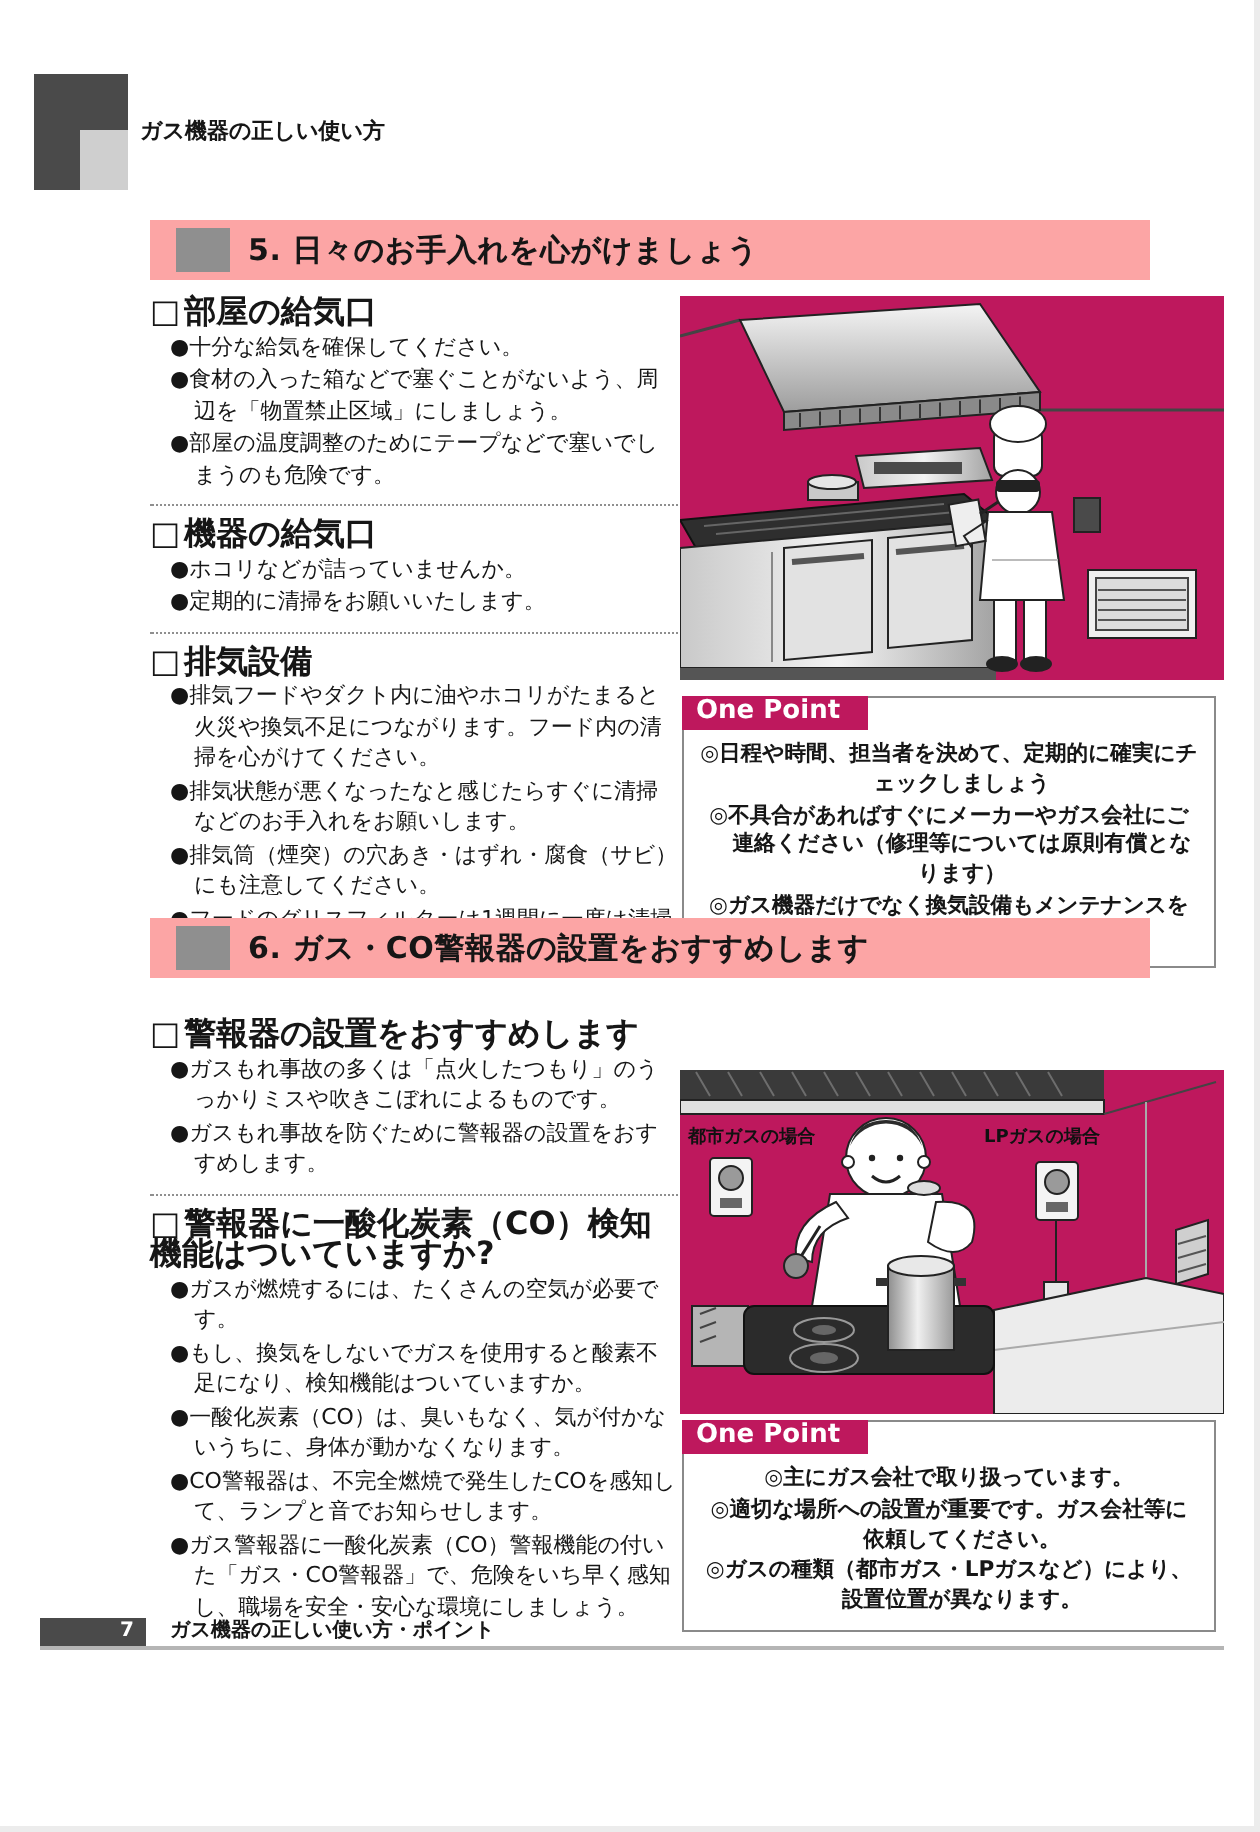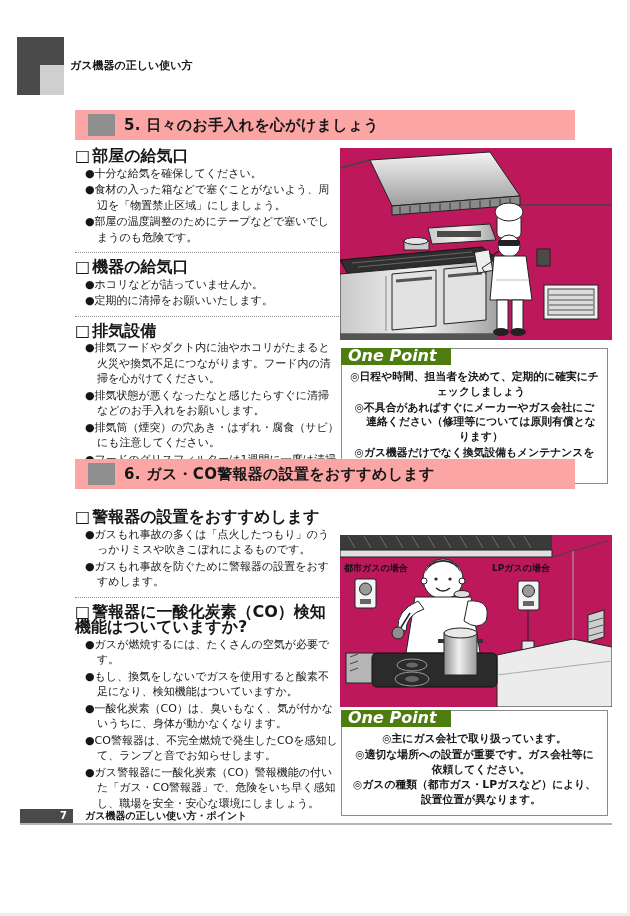--- a/index.html
+++ b/index.html
@@ -21,22 +21,22 @@
   .group-title{font-weight:bold;font-size:16px;margin:1px 0 2px;}
   .cb{margin-right:2px;}
   .bullet{margin-left:10px;padding-left:12px;text-indent:-12px;margin-bottom:1px;}
   .dotsep{border-top:1px dotted #8f8f8f;margin:7px 0 6px;}
   
   .illo{position:absolute;background:#be185d;}
   .illo-label{position:absolute;font-size:9px;font-weight:bold;color:#111;white-space:nowrap;}
   
   .onepoint{position:absolute;width:267px;border:1px solid #8a8a8a;background:#fff;
     padding:4px 8px 6px;box-sizing:border-box;}
-  .op-tab{position:absolute;left:-1px;top:-1px;background:#4d7c0f;color:#fff;
-    font-style:italic;font-weight:bold;font-size:16px;line-height:16px;padding:0 14px 1px 7px;}
+  .op-tab{position:absolute;left:-1px;top:-1px;background:#be185d;color:#fff;
+    font-weight:bold;font-size:13px;line-height:16px;padding:0 14px 1px 7px;}
   .op-items{margin-top:17px;text-align:center;}
   .op-item{font-weight:bold;font-size:10.8px;line-height:14.8px;padding-left:13px;text-indent:-13px;margin-bottom:1px;}
   
   .footer-line{position:absolute;left:20px;top:823px;width:592px;height:2px;background:#b5b5b5;}
   .footer-pagebox{position:absolute;left:20px;top:809px;width:53px;height:14px;background:#4a4a4a;
     color:#fff;font-size:10px;font-weight:bold;text-align:right;line-height:14px;
     padding-right:6px;box-sizing:border-box;}
   .footer-text{position:absolute;left:85px;top:809px;font-size:10px;font-weight:bold;line-height:14px;}
 </style>
 </head>

